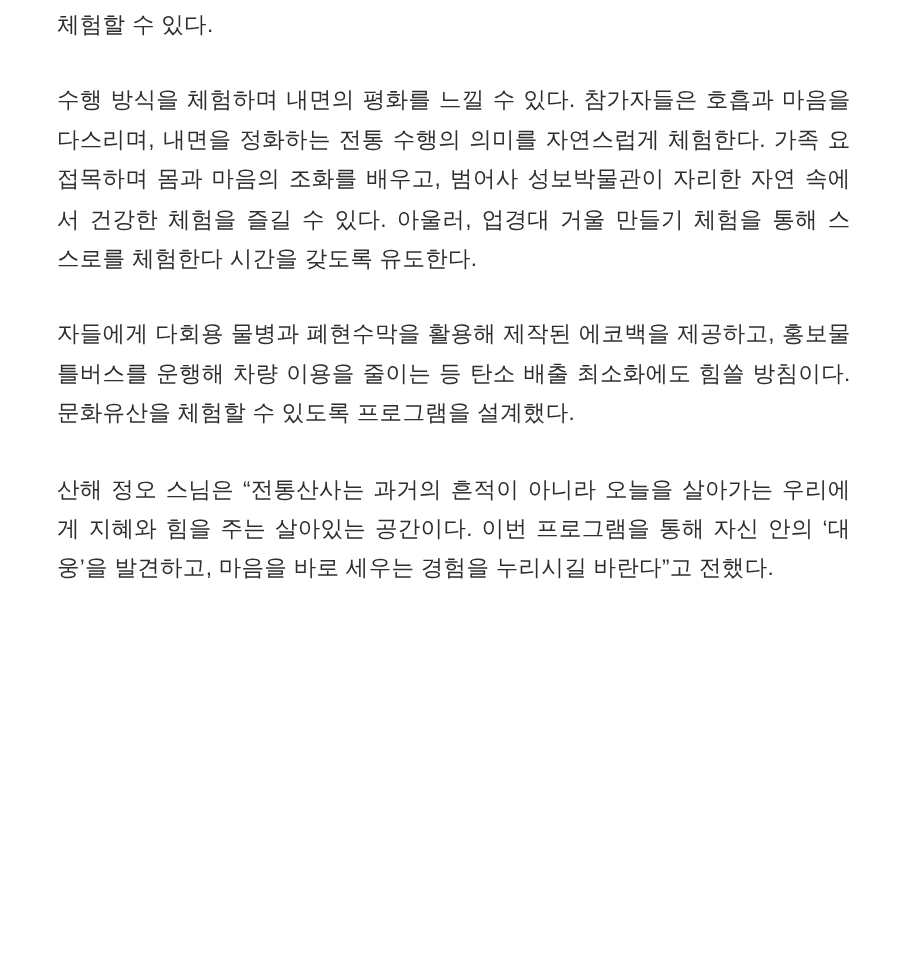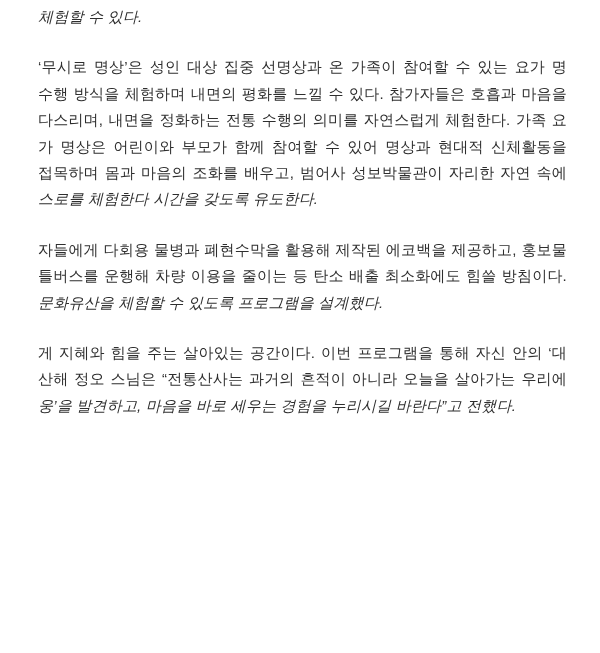--- a/index.html
+++ b/index.html
@@ -29,41 +29,39 @@
     overflow: hidden;
     white-space: normal;
   }
   .line.stretch {
     text-align: justify;
     text-align-last: justify;
   }
   .line.no-stretch {
     text-align: right;
     text-align-last: left;
-    font-style: italic;
   }
 </style>
 </head>
 <body>
 
 <div class="doc">
     <div class="para">
       <div class="line no-stretch">체험할 수 있다.</div>
     </div>
     <div class="para">
-      <div class="line stretch">‘무시로 명상’은 성인 대상 집중 선명상과 온 가족이 참여할 수 있는 요가 명</div>
       <div class="line stretch">수행 방식을 체험하며 내면의 평화를 느낄 수 있다. 참가자들은 호흡과 마음을</div>
       <div class="line stretch">다스리며, 내면을 정화하는 전통 수행의 의미를 자연스럽게 체험한다. 가족 요</div>
-      <div class="line stretch">가 명상은 어린이와 부모가 함께 참여할 수 있어 명상과 현대적 신체활동을</div>
       <div class="line stretch">접목하며 몸과 마음의 조화를 배우고, 범어사 성보박물관이 자리한 자연 속에</div>
+      <div class="line stretch">서 건강한 체험을 즐길 수 있다. 아울러, 업경대 거울 만들기 체험을 통해 스</div>
       <div class="line no-stretch">스로를 체험한다 시간을 갖도록 유도한다.</div>
     </div>
     <div class="para">
       <div class="line stretch">자들에게 다회용 물병과 폐현수막을 활용해 제작된 에코백을 제공하고, 홍보물</div>
       <div class="line stretch">틀버스를 운행해 차량 이용을 줄이는 등 탄소 배출 최소화에도 힘쓸 방침이다.</div>
       <div class="line no-stretch">문화유산을 체험할 수 있도록 프로그램을 설계했다.</div>
     </div>
     <div class="para">
+      <div class="line stretch">산해 정오 스님은 “전통산사는 과거의 흔적이 아니라 오늘을 살아가는 우리에</div>
       <div class="line stretch">게 지혜와 힘을 주는 살아있는 공간이다. 이번 프로그램을 통해 자신 안의 ‘대</div>
-      <div class="line stretch">산해 정오 스님은 “전통산사는 과거의 흔적이 아니라 오늘을 살아가는 우리에</div>
       <div class="line no-stretch">웅’을 발견하고, 마음을 바로 세우는 경험을 누리시길 바란다”고 전했다.</div>
     </div>
   </div>
 
 </body></html>

